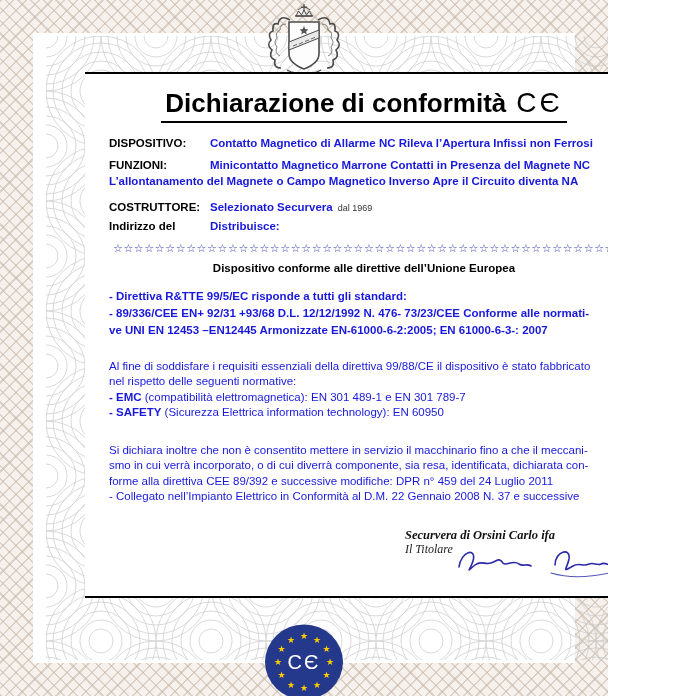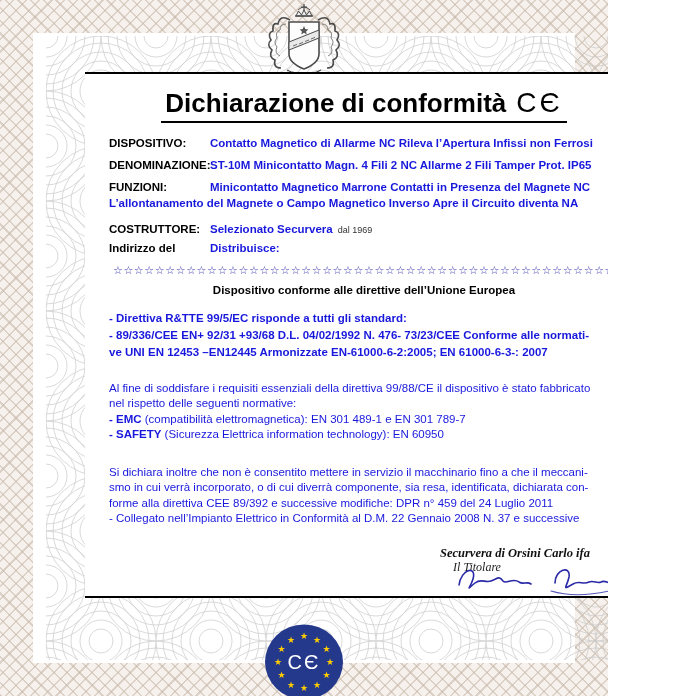--- a/index.html
+++ b/index.html
@@ -36,21 +36,21 @@
   .stars{margin-top:8px;text-align:center;color:#4343b0;font-size:11px;letter-spacing:0.6px;line-height:12px;white-space:nowrap;}
   .conf-head{margin-top:8px;text-align:center;font-size:11.5px;font-weight:bold;color:#000;}
   .standards{margin-top:14px;}
   .standards div{line-height:17px;}
   .para{color:#1818dd;font-size:11.5px;line-height:15.5px;}
   .para div{white-space:nowrap;}
   .para .b{font-weight:bold;}
   .fabrication{margin-top:20px;}
   .machinery{margin-top:22px;}
   .footer-date{position:absolute;left:26px;bottom:9px;color:#1818dd;font-weight:bold;font-size:15px;}
-  .sig-block{position:absolute;right:8px;bottom:2px;width:220px;height:48px;text-align:center;}
+  .sig-block{position:absolute;right:8px;bottom:20px;width:220px;height:48px;text-align:left;}
   .sig-company{font-family:"Liberation Serif",serif;font-style:italic;font-weight:bold;font-size:12.5px;color:#111;white-space:nowrap;}
   .sig-role{font-family:"Liberation Serif",serif;font-style:italic;font-size:12px;color:#222;margin-right:76px;margin-top:-1px;}
   .sig-svg{position:absolute;right:2px;bottom:-3px;}
   .eu{position:absolute;left:50%;transform:translateX(-50%);top:624px;}
 </style>
 </head>
 <body>
 
 <div class="page">
   <div class="inner"></div>
@@ -125,24 +125,20 @@
   <div class="box">
     <div class="title-wrap">
       <h1 class="title"><span>Dichiarazione di conformità</span><span class="ce">CЄ</span></h1>
     </div>
 
     <div class="rows">
       <div class="row">
         <span class="lbl">DISPOSITIVO:</span>
         <span class="val">Contatto Magnetico di Allarme NC Rileva l’Apertura Infissi non Ferrosi</span>
       </div>
-      <div class="row">
-        <span class="lbl">DENOMINAZIONE:</span>
-        <span class="val">ST-10M Minicontatto Magn. 4 Fili 2 NC Allarme 2 Fili Tamper Prot. IP65</span>
-      </div>
       <div class="row" style="margin-bottom:1px;">
         <span class="lbl">FUNZIONI:</span>
         <span class="val">Minicontatto Magnetico Marrone Contatti in Presenza del Magnete NC</span>
       </div>
       <div class="blue-line">L’allontanamento del Magnete o Campo Magnetico Inverso Apre il Circuito diventa NA</div>
     </div>
 
     <div class="maker-block">
       <div class="row">
         <span class="lbl">COSTRUTTORE:</span>
@@ -154,21 +150,21 @@
         <span class="val">Distribuisce:</span>
       </div>
     </div>
 
     <div class="stars">☆☆☆☆☆☆☆☆☆☆☆☆☆☆☆☆☆☆☆☆☆☆☆☆☆☆☆☆☆☆☆☆☆☆☆☆☆☆☆☆☆☆☆☆☆☆☆☆</div>
 
     <div class="conf-head">Dispositivo conforme alle direttive dell’Unione Europea</div>
 
     <div class="standards">
       <div class="blue-line">- Direttiva R&amp;TTE 99/5/EC risponde a tutti gli standard:</div>
-      <div class="blue-line">- 89/336/CEE EN+ 92/31 +93/68 D.L. 04/02/1992 N. 476- 73/23/CEE Conforme alle normati-</div>
+      <div class="blue-line">- 89/336/CEE EN+ 92/31 +93/68 D.L. 12/12/1992 N. 476- 73/23/CEE Conforme alle normati-</div>
       <div class="blue-line">ve UNI EN 12453 –EN12445 Armonizzate EN-61000-6-2:2005; EN 61000-6-3-: 2007</div>
     </div>
 
     <div class="para fabrication">
       <div>Al fine di soddisfare i requisiti essenziali della direttiva 99/88/CE il dispositivo è stato fabbricato</div>
       <div>nel rispetto delle seguenti normative:</div>
       <div><span class="b">- EMC</span><span> (compatibilità elettromagnetica): EN 301 489-1 e EN 301 789-7</span></div>
       <div><span class="b">- SAFETY</span><span> (Sicurezza Elettrica information technology): EN 60950</span></div>
     </div>
 

